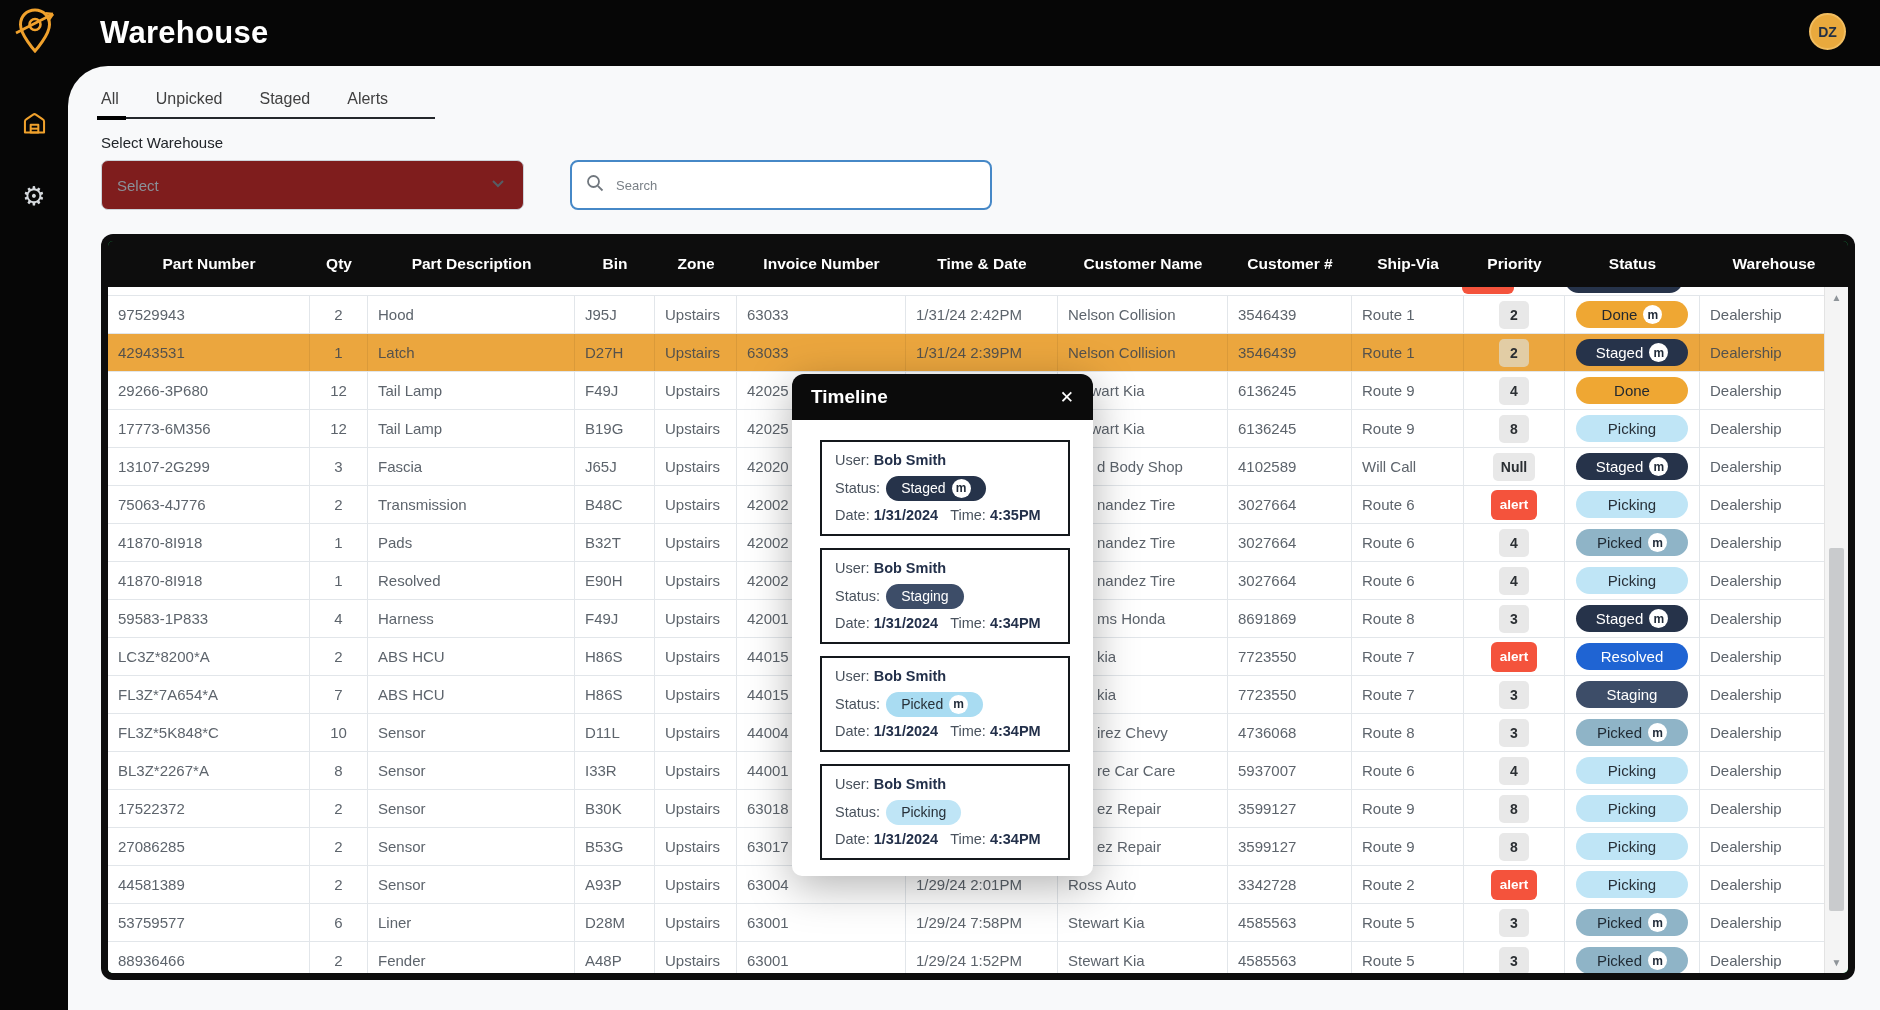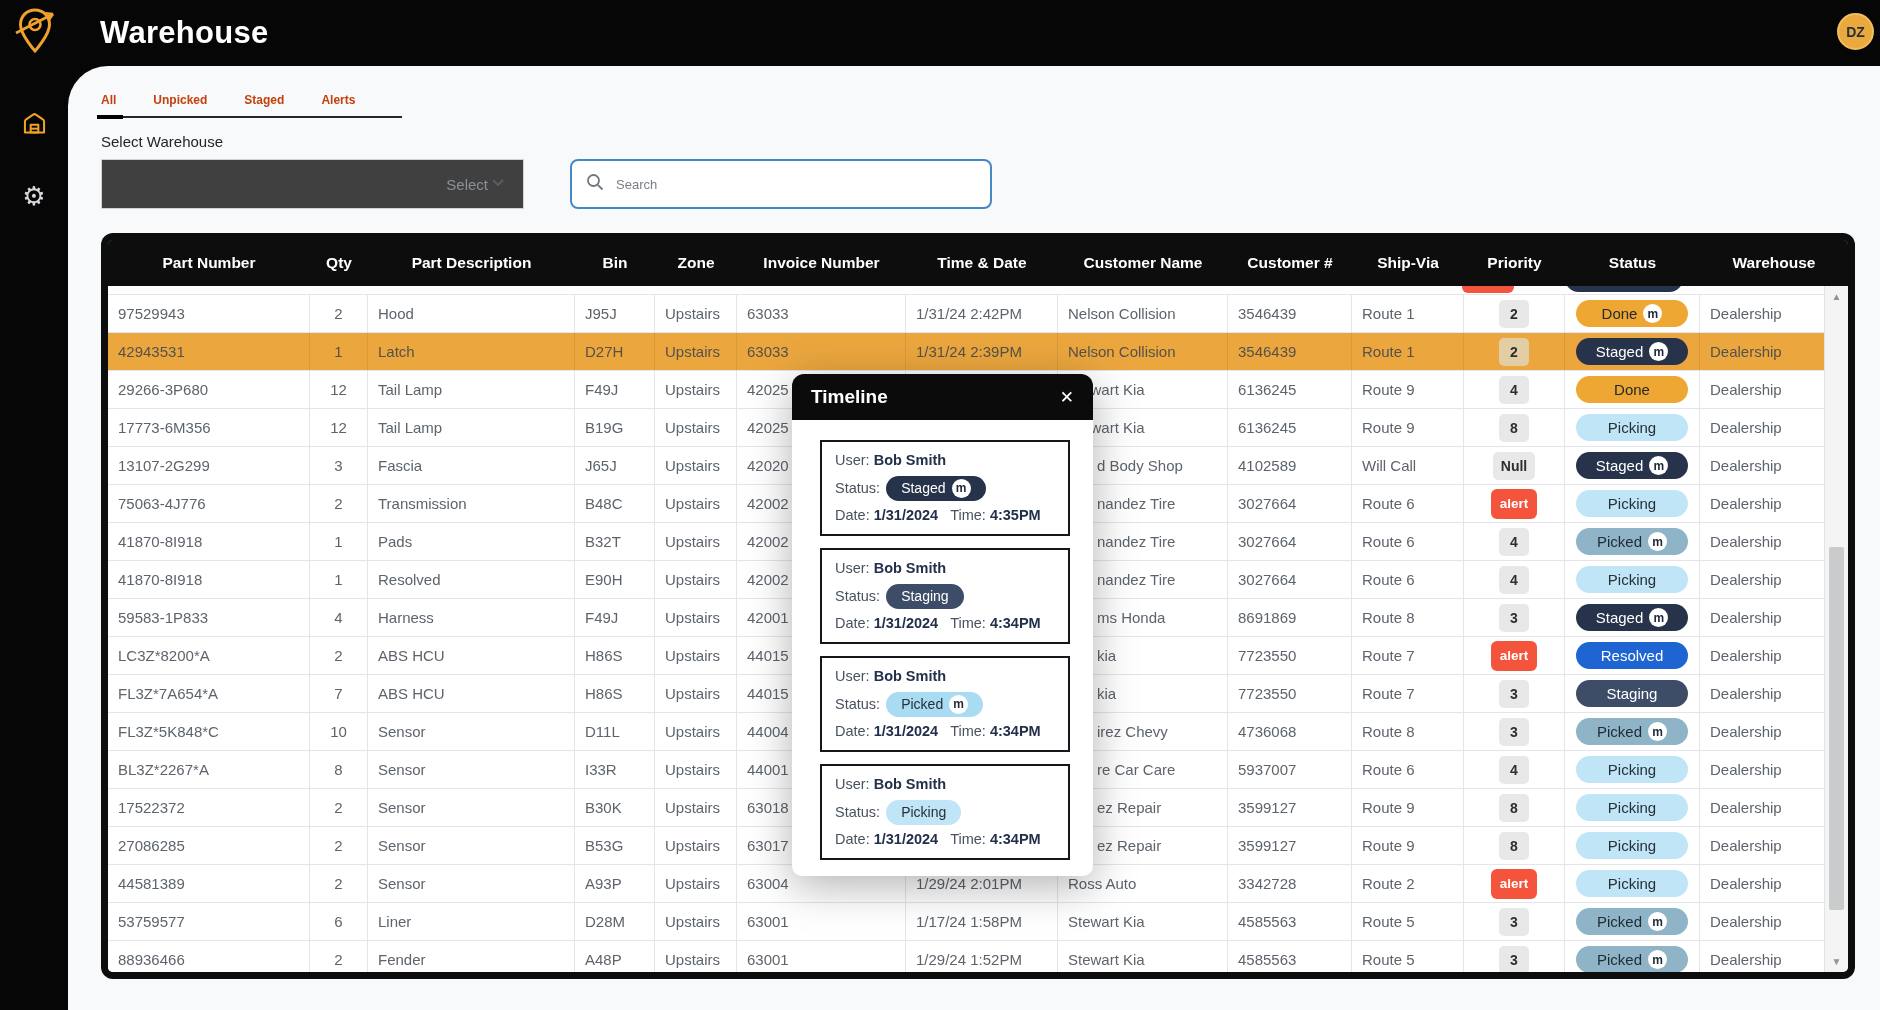--- a/index.html
+++ b/index.html
@@ -4,39 +4,39 @@
 <style>
   html,body{margin:0;padding:0}
   body{
     width:1880px;height:1010px;position:relative;overflow:hidden;
     background:#060606;font-family:"Liberation Sans",sans-serif;
   }
   
   .topbar{position:absolute;top:0;left:0;right:0;height:66px;background:#060606;display:flex;align-items:center}
   .logo{margin-left:12px;flex:0 0 auto}
   .app-title{color:#fff;font-size:31px;font-weight:700;margin-left:42px;letter-spacing:.3px}
-  .avatar{position:absolute;right:6px;top:13px;width:37px;height:37px;border-radius:50%;
+  .avatar{position:absolute;right:34px;top:13px;width:37px;height:37px;border-radius:50%;
     background:#E9A93D;border:2px solid #f1bd60;color:#233044;font-weight:700;font-size:14px;
     display:flex;align-items:center;justify-content:center;box-sizing:border-box;cursor:pointer}
   
   .sidebar{position:absolute;top:66px;left:0;width:68px;bottom:0;background:#060606;
     display:flex;flex-direction:column;align-items:center}
   .side-icon{cursor:pointer}
   .side-icon.home{margin-top:44px}
   .side-icon.gear{margin-top:42px;font-size:26px;color:#d6dade;line-height:26px}
   
   .content{position:absolute;top:66px;left:68px;right:0;bottom:0;background:#F8F9FA;
     border-top-left-radius:40px;padding:24px 0 0 33px;box-sizing:border-box}
   .tabs{display:inline-flex;border-bottom:2px solid #23272b;padding-right:10px}
-  .tab{font-size:12px;font-weight:700;color:#c2410c;margin-right:37px;padding-bottom:9px;position:relative;cursor:pointer}
+  .tab{font-size:16px;font-weight:400;color:#404040;margin-right:37px;padding-bottom:9px;position:relative;cursor:pointer}
   .tab.active::after{content:"";position:absolute;left:-4px;right:-7px;bottom:-3px;height:4px;background:#000}
   .select-label{margin-top:15px;font-size:15px;color:#212529}
   .controls{display:flex;margin-top:9px}
-  .select-box{width:423px;height:50px;background:#404040;border:1px solid #cdd3d9;border-radius:0;
-    display:flex;align-items:center;justify-content:flex-end;padding:0 15px;box-sizing:border-box;cursor:pointer}
+  .select-box{width:423px;height:50px;background:#7f1d1d;border:1px solid #cdd3d9;border-radius:7px;
+    display:flex;align-items:center;justify-content:space-between;padding:0 15px;box-sizing:border-box;cursor:pointer}
   .select-value{color:#8a9199;font-size:15px}
   .search-box{margin-left:46px;width:422px;height:50px;background:#fff;border:2px solid #4688C7;border-radius:8px;
     display:flex;align-items:center;padding:0 13px;box-sizing:border-box}
   .search-input{border:none;outline:none;flex:1;font-size:13px;margin-left:9px;color:#333;background:transparent}
   .search-input::placeholder{color:#7a8087}
   
   .table-frame{margin-top:24px;width:1754px;height:746px;background:#0d0d0d;border-radius:12px;
     padding:7px;box-sizing:border-box;position:relative}
   .table-inner{width:100%;height:100%;background:#22c55e;overflow:hidden;position:relative;border-radius:5px}
   .thead{display:flex;height:46px;background:#0d0d0d;color:#fff;font-weight:700;font-size:15.5px;align-items:center}
@@ -518,21 +518,21 @@
             </div>
             <div class="cell col-wh">Dealership</div>
           </div>
           <div class="trow">
             <div class="cell col-part">53759577</div>
             <div class="cell col-qty center">6</div>
             <div class="cell col-desc">Liner</div>
             <div class="cell col-bin">D28M</div>
             <div class="cell col-zone">Upstairs</div>
             <div class="cell col-inv">63001</div>
-            <div class="cell col-date">1/17/24 1:58PM</div>
+            <div class="cell col-date">1/29/24 7:58PM</div>
             <div class="cell col-name">Stewart Kia</div>
             <div class="cell col-cnum">4585563</div>
             <div class="cell col-ship">Route 5</div>
             <div class="cell col-pri center">
               <span class="badge p-num">3</span>
             </div>
             <div class="cell col-status center">
               <span class="pill v-picked">
                 <span>Picked</span>
                 <span class="m-chip">m</span>

